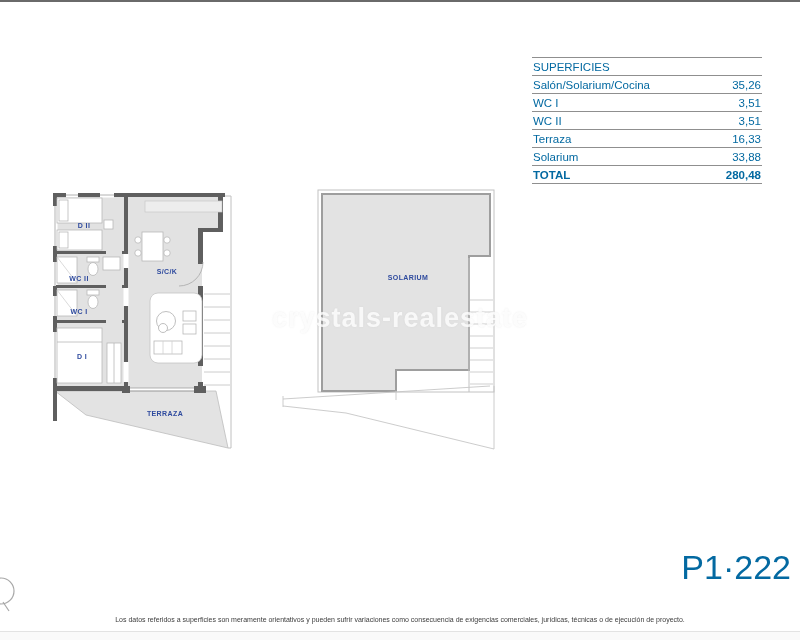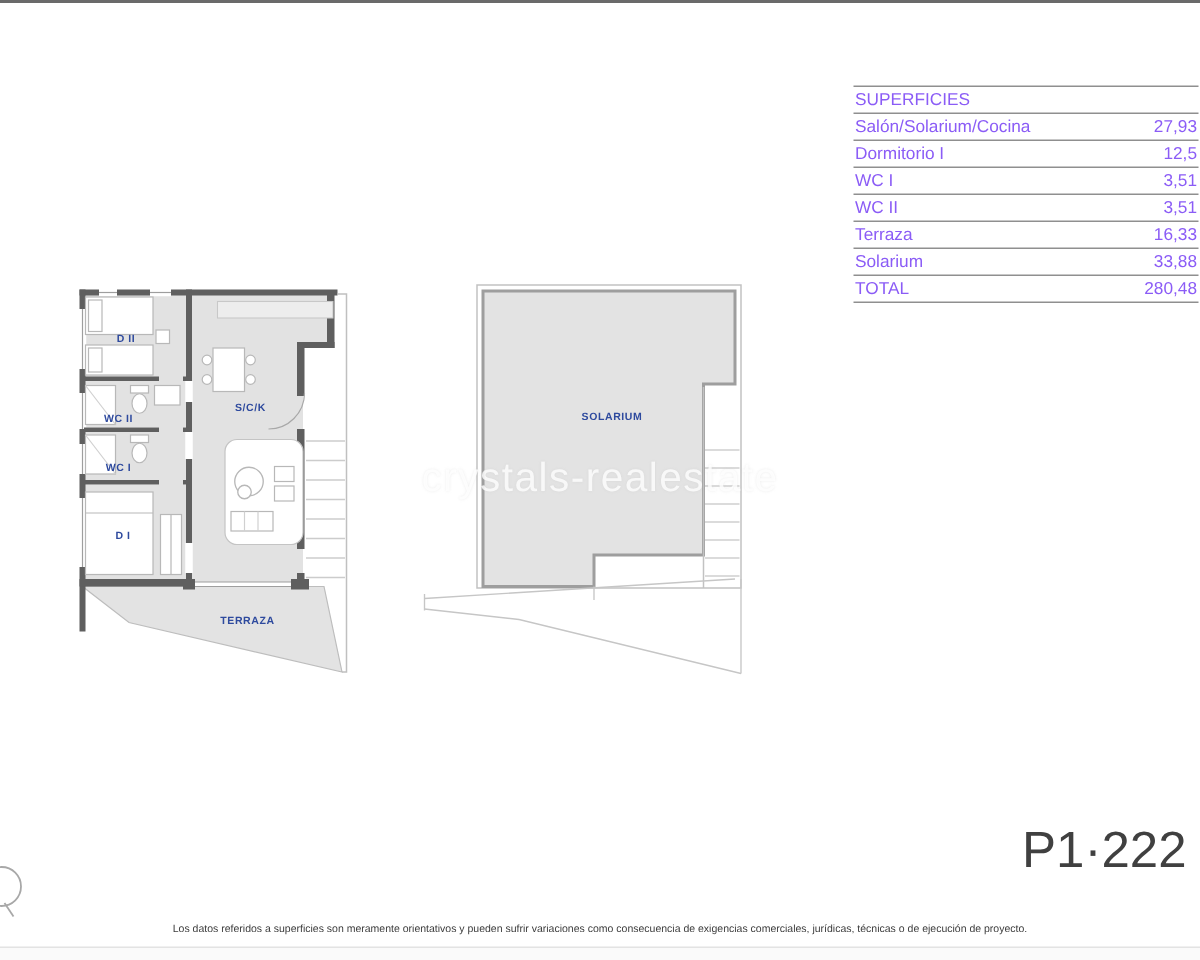--- a/index.html
+++ b/index.html
@@ -4,34 +4,34 @@
 <style>
   html,body{margin:0;padding:0;}
   body{
     width:800px;height:640px;position:relative;overflow:hidden;
     background:#ffffff;font-family:"Liberation Sans",sans-serif;
   }
   .top-border{position:absolute;top:0;left:0;width:800px;height:2px;background:#6a6a6a;}
   .bottom-strip{position:absolute;bottom:0;left:0;width:800px;height:8px;background:#fafafa;border-top:1px solid #e3e3e3;}
   .plan-svg{position:absolute;top:0;left:0;}
   
-  .sup-table{position:absolute;top:57px;left:569px;width:230px;border-top:1px solid #8f8f8f;color:#8b5cf6;}
+  .sup-table{position:absolute;top:57px;left:532px;width:230px;border-top:1px solid #8f8f8f;color:#0369a1;}
   .t-row{display:flex;justify-content:space-between;align-items:center;height:17px;border-bottom:1px solid #8f8f8f;font-size:11.5px;padding:0 1px;}
   .t-row .lbl{white-space:nowrap;}
   .t-row .val{text-align:right;}
-  .t-row.total{font-weight:normal;}
+  .t-row.total{font-weight:bold;}
   
   .watermark{
     position:absolute;top:303px;left:235px;width:330px;text-align:center;
-    font-size:27px;font-weight:normal;letter-spacing:1px;
+    font-size:27px;font-weight:bold;letter-spacing:1px;
     color:rgba(255,255,255,0.8);text-shadow:0 0 2px rgba(190,190,190,0.28);
     z-index:5;pointer-events:none;
   }
   
-  .plan-code{position:absolute;top:548px;right:9px;font-size:34px;color:#404040;letter-spacing:0;}
+  .plan-code{position:absolute;top:548px;right:9px;font-size:34px;color:#0369a1;letter-spacing:0;}
   
   .disclaimer{position:absolute;top:616px;left:0;width:800px;text-align:center;font-size:7px;color:#3c3c3c;}
 </style>
 </head>
 <body>
 
 <div class="top-border"></div>
 
 <svg class="plan-svg" width="800" height="640" viewBox="0 0 800 640">
 
@@ -188,25 +188,21 @@
     <line x1="3" y1="602" x2="9" y2="611"></line>
   </g>
 </svg>
 
 <div class="sup-table">
   <div class="t-row header">
     <span class="lbl">SUPERFICIES</span>
   </div>
   <div class="t-row">
     <span class="lbl">Salón/Solarium/Cocina</span>
-    <span class="val">27,93</span>
-  </div>
-  <div class="t-row">
-    <span class="lbl">Dormitorio I</span>
-    <span class="val">12,5</span>
+    <span class="val">35,26</span>
   </div>
   <div class="t-row">
     <span class="lbl">WC I</span>
     <span class="val">3,51</span>
   </div>
   <div class="t-row">
     <span class="lbl">WC II</span>
     <span class="val">3,51</span>
   </div>
   <div class="t-row">

